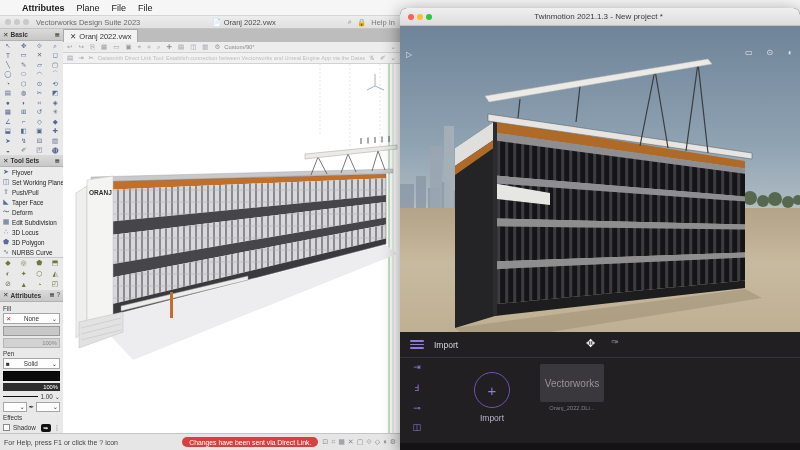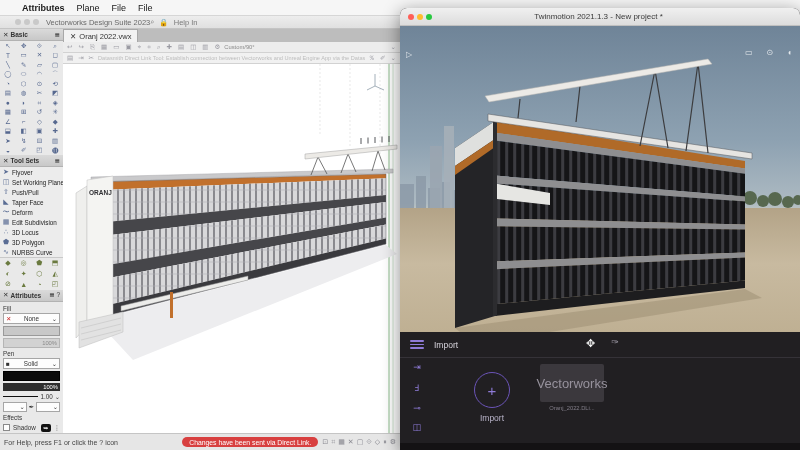--- a/index.html
+++ b/index.html
@@ -3,21 +3,21 @@
 <meta charset="utf-8">
 <style>
   html,body{margin:0;padding:0;}
   body{width:800px;height:450px;position:relative;background:#2a2a2c;font-family:"Liberation Sans",sans-serif;overflow:hidden;-webkit-font-smoothing:antialiased;}
   .abs{position:absolute;}
   
   #menubar{left:0;top:0;width:800px;height:16px;background:#f6f6f6;border-bottom:1px solid #d6d6d6;display:flex;align-items:center;gap:12px;padding-left:10px;box-sizing:border-box;font-size:9px;color:#1a1a1a;z-index:1;}
   #menubar .app{font-weight:bold;}
   
   #vw{left:0;top:16px;width:400px;height:434px;background:#ececec;z-index:2;}
-  #vw-titlebar{left:0;top:0;width:400px;height:13px;background:linear-gradient(#ededed,#e0e0e0);border-bottom:1px solid #c4c4c4;display:flex;align-items:center;font-size:7.5px;color:#6a6a6a;padding:0 15px;box-sizing:border-box;}
+  #vw-titlebar{left:0;top:0;width:400px;height:13px;background:linear-gradient(#ededed,#e0e0e0);border-bottom:1px solid #c4c4c4;display:flex;align-items:center;font-size:7.5px;color:#6a6a6a;padding:0 5px;box-sizing:border-box;}
   .tl{width:6px;height:6px;border-radius:50%;margin-right:3px;}
   .tl.grey{background:#c9c9c9;}
   #vw-titlebar .vt{margin-left:4px;white-space:nowrap;}
   #vw-titlebar .vdoc{flex:1;text-align:center;color:#4a4a4a;white-space:nowrap;}
   #vw-titlebar .vright{display:flex;gap:5px;align-items:center;color:#7a7a7a;}
   
   #vw-palettes{left:0;top:13px;width:63px;height:404px;background:#dcdcdc;border-right:1px solid #bdbdbd;display:flex;flex-direction:column;font-size:7px;}
   .pal-h{height:11px;background:linear-gradient(#dadada,#c8c8c8);border-bottom:1px solid #b2b2b2;display:flex;align-items:center;padding:0 3px;color:#333;font-size:6.5px;font-weight:bold;flex:none;}
   .pal-h .ph-x{margin-right:2px;font-weight:normal;}
   .pal-h .ph-m{margin-left:auto;font-weight:normal;}
@@ -75,21 +75,21 @@
   #dock-title{margin-left:10px;font-size:8.5px;color:#d8d5dd;}
   #dock-center{position:absolute;left:186px;top:5px;display:flex;gap:16px;}
   #dock-center .mv{color:#f2f2f2;font-size:11px;}
   #dock-center .pp{color:#9a96a2;font-size:9px;}
   #dock-rail{position:absolute;left:0;top:30px;width:34px;display:flex;flex-direction:column;gap:9px;align-items:center;}
   #dock-rail span{color:#8f7bd8;font-size:9px;}
   #import-tile{position:absolute;left:62px;top:40px;width:60px;text-align:center;}
   #import-circle{width:34px;height:34px;margin:0 auto;border:1.4px solid #6b54b8;border-radius:50%;display:flex;align-items:center;justify-content:center;color:#8f7bd8;font-size:15px;}
   #import-tile .ilabel{margin-top:5px;font-size:8.5px;color:#b9b4c9;}
   #asset-card{position:absolute;left:140px;top:32px;width:64px;text-align:center;}
-  #asset-thumb{width:64px;height:38px;background:#3b383d;border-radius:2px;display:flex;align-items:center;justify-content:center;font-size:13px;color:#97929d;}
+  #asset-thumb{width:64px;height:38px;background:#3b383d;border-radius:2px;display:flex;align-items:center;justify-content:center;font-size:10px;color:#97929d;}
   #asset-card .caption{margin-top:3px;font-size:5.8px;color:#837f8a;white-space:nowrap;overflow:hidden;}
   #dock-strip{position:absolute;left:0;top:111px;width:400px;height:7px;background:#141214;}
 </style>
 </head>
 <body>
 
 <div id="menubar" class="abs">
   <span></span>
   <span class="app">Attributes</span>
   <span>Plane</span>
@@ -97,20 +97,21 @@
   <span>File</span>
 </div>
 
 <div id="vw" class="abs">
 
   <div id="vw-titlebar" class="abs">
     <span class="tl grey"></span>
     <span class="tl grey"></span>
     <span class="tl grey"></span>
     <span class="vt">Vectorworks Design Suite 2023</span>
+    <span class="vdoc"><span>📄</span> <span>Oranj 2022.vwx</span></span>
     <span class="vright">
       <span>⌕</span>
       <span>🔒</span>
       <span>Help In</span>
     </span>
   </div>
 
   <div id="vw-palettes" class="abs">
     <div class="pal-h">
       <span class="ph-x">✕</span>

